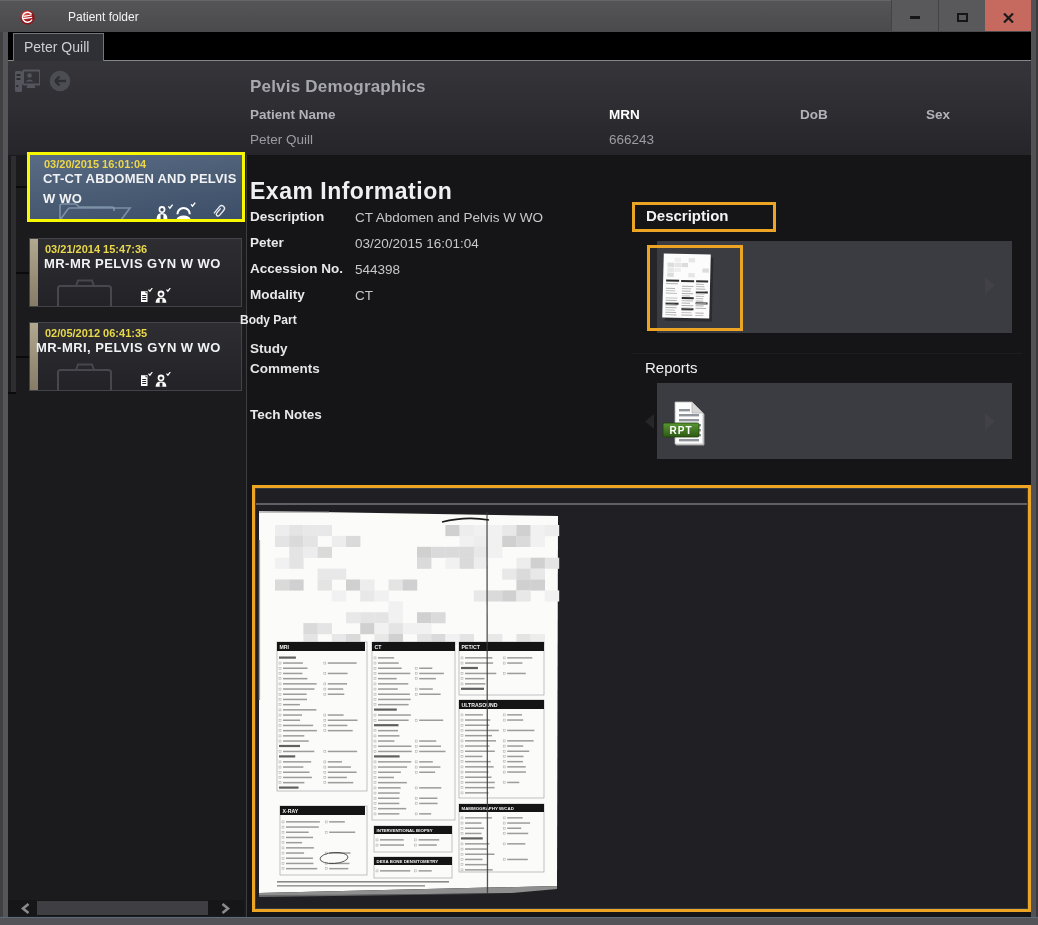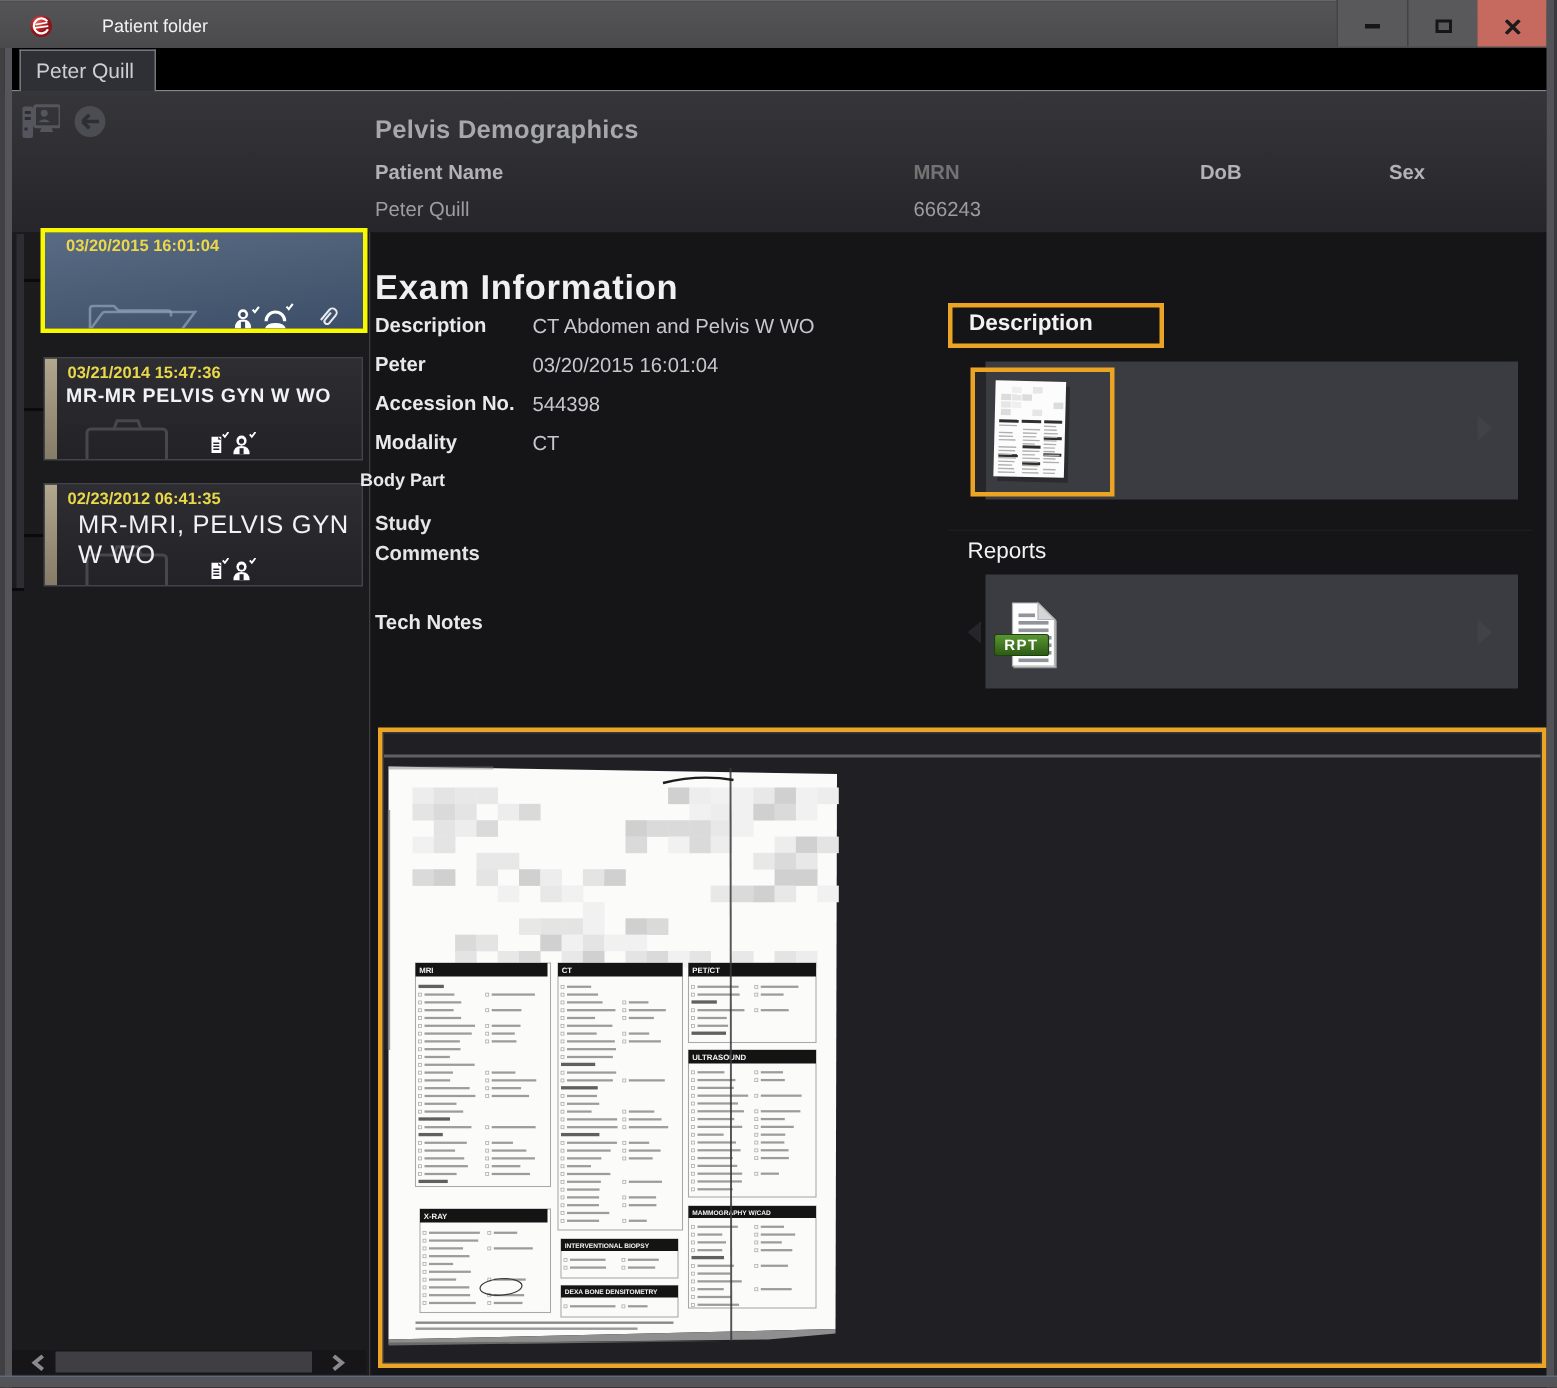--- a/index.html
+++ b/index.html
@@ -47,41 +47,42 @@
   <circle cx="15.5" cy="6.5" r="2.3" fill="#55555e"></circle>
   <path d="M11.5,12.5 Q15.5,8.5 19.5,12.5 Z" fill="#55555e"></path>
   <polygon points="14,15.5 20,15.5 21.5,19 12.5,19" fill="#55555e"></polygon>
 </svg>
 <svg class="abs" style="left:49px;top:70px" width="22" height="22" viewBox="0 0 22 22">
   <circle cx="11" cy="11" r="10.3" fill="#4c4c53"></circle>
   <path d="M6,11 L17,11 M6,11 L10.5,6.5 M6,11 L10.5,15.5" stroke="#2d2d33" stroke-width="2.4" fill="none"></path>
 </svg>
 <div class="abs" style="left:250px;top:77px;font-size:17px;font-weight:bold;color:#a7a7ae;letter-spacing:0.2px;">Pelvis Demographics</div>
 <div class="abs" style="left:250px;top:107px;font-size:13.5px;font-weight:bold;color:#b2b2b8;">Patient Name</div>
-<div class="abs" style="left:609px;top:107px;font-size:13.5px;font-weight:bold;color:#737373;">MRN</div>
+<div class="abs" style="left:609px;top:107px;font-size:13.5px;font-weight:bold;color:#ffffff;">MRN</div>
 <div class="abs" style="left:800px;top:107px;font-size:13.5px;font-weight:bold;color:#b2b2b8;">DoB</div>
 <div class="abs" style="left:926px;top:107px;font-size:13.5px;font-weight:bold;color:#b2b2b8;">Sex</div>
 <div class="abs" style="left:250px;top:132px;font-size:13.5px;color:#9c9ca2;">Peter Quill</div>
 <div class="abs" style="left:609px;top:132px;font-size:13.5px;color:#9c9ca2;">666243</div>
 
 <div class="abs" style="left:8px;top:155px;width:239px;height:762px;background:#1b1b1e;"></div>
 <div class="abs" style="left:246px;top:155px;width:1px;height:762px;background:#3c3c41;"></div>
 
 <div class="abs" style="left:11px;top:156px;width:5px;height:237px;background:#2e2e32;"></div>
 <div class="abs" style="left:16px;top:186px;width:13px;height:2px;background:#0a0a0a;"></div>
 <div class="abs" style="left:16px;top:272px;width:13px;height:2px;background:#0a0a0a;"></div>
 <div class="abs" style="left:16px;top:356px;width:13px;height:2px;background:#0a0a0a;"></div>
 <div class="abs" style="left:8px;top:392px;width:8px;height:2px;background:#0a0a0a;"></div>
 
 <div class="abs" style="left:27px;top:152px;width:218px;height:70px;background:linear-gradient(172deg,#596c85 0%,#4b5d75 50%,#3d4f68 100%);border:3px solid #f8f800;overflow:hidden;">
   <svg class="abs" style="left:24px;top:44px" width="84" height="22" viewBox="0 0 84 22">
     <path d="M6,21 L6,7 Q6,5 8,5 L22,5 L25,8 L58,8 Q60,8 60,10 L60,12" fill="none" stroke="#8ba0b6" stroke-width="1.7" opacity="0.75"></path>
     <path d="M6,21 L14,10 Q14.7,9 16,9 L76,9 L67,21" fill="none" stroke="#8ba0b6" stroke-width="1.7" opacity="0.75"></path>
   </svg>
   <div class="abs" style="left:14px;top:3px;font-size:11px;font-weight:bold;color:#ecd649;">03/20/2015 16:01:04</div>
+  <div class="abs" style="left:13px;top:14px;width:196px;font-size:13px;font-weight:bold;color:#f1f2f4;line-height:19.5px;letter-spacing:0.2px;">CT-CT ABDOMEN AND PELVIS W WO</div>
   <svg class="abs" style="left:125px;top:48px" width="20" height="17" viewBox="0 0 20 17">
     <circle cx="7" cy="6.5" r="3.4" fill="#fff"></circle>
     <path d="M1.6,16 Q1.6,10 7,10 Q12.4,10 12.4,16 Z" fill="#fff"></path>
     <rect x="5.6" y="11.5" width="2.8" height="4.5" fill="#3a4a60"></rect>
     <circle cx="7" cy="6.7" r="1.7" fill="#3a4a60"></circle>
     <path d="M13.4,3.4 l1.5,1.7 l2.7,-3.5" stroke="#fff" stroke-width="1.4" fill="none"></path>
   </svg>
   <svg class="abs" style="left:144px;top:46px" width="24" height="19" viewBox="0 0 24 19">
     <path d="M3.4,13.2 a6.2,6.2 0 1 1 12.4,0" fill="none" stroke="#fff" stroke-width="2.1"></path>
     <path d="M2.6,18 Q4,14.4 9.6,14.4 Q15.2,14.4 16.6,18 Z" fill="#fff"></path>
@@ -116,22 +117,22 @@
     <path d="M27.5,1.6 l1.4,1.6 l2.4,-3.2" stroke="#fff" stroke-width="1.2" fill="none"></path>
   </svg>
 </div>
 
 <div class="abs" style="left:29px;top:322px;width:213px;height:69px;background:linear-gradient(#2d2d32,#232327);border:1px solid #43434a;overflow:hidden;">
   <div class="abs" style="left:0;top:0;width:8px;height:69px;background:linear-gradient(#b2a88f,#847a66);"></div>
   <svg class="abs" style="left:26px;top:38px" width="58" height="31" viewBox="0 0 58 31">
     <rect x="2" y="9" width="53" height="34" rx="2.5" fill="none" stroke="#47474d" stroke-width="2"></rect>
     <path d="M20,9 L22,3.5 L36,3.5 L38,9" fill="none" stroke="#47474d" stroke-width="2"></path>
   </svg>
-  <div class="abs" style="left:15px;top:4px;font-size:11px;font-weight:bold;color:#e8d84a;">02/23/2012 06:41:35</div>
-  <div class="abs" style="left:22px;top:17px;font-size:17px;font-weight:normal;color:#f1f2f4;letter-spacing:0.45px;">MR-MRI, PELVIS GYN W WO</div>
+  <div class="abs" style="left:15px;top:4px;font-size:11px;font-weight:bold;color:#e8d84a;">02/05/2012 06:41:35</div>
+  <div class="abs" style="left:6px;top:17px;font-size:13px;font-weight:bold;color:#f1f2f4;letter-spacing:0.45px;">MR-MRI, PELVIS GYN W WO</div>
   <svg class="abs" style="left:109px;top:49px" width="36" height="16" viewBox="0 0 36 16">
     <path d="M2,3.2 L8.5,3.2 L8.5,14 L2,14 Z" fill="#fff"></path>
     <path d="M6.5,3.2 L8.5,5.2 L6.5,5.2 Z" fill="#28282c"></path>
     <rect x="3.2" y="7" width="4" height="1" fill="#28282c"></rect>
     <rect x="3.2" y="9" width="4" height="1" fill="#28282c"></rect>
     <rect x="3.2" y="11" width="4" height="1" fill="#28282c"></rect>
     <path d="M9.5,1.6 l1.4,1.6 l2.4,-3.2" stroke="#fff" stroke-width="1.2" fill="none"></path>
     <circle cx="22" cy="5.8" r="3.4" fill="#fff"></circle>
     <circle cx="22" cy="6.1" r="1.7" fill="#26262a"></circle>
     <path d="M16.6,14.8 Q16.6,9.4 22,9.4 Q27.4,9.4 27.4,14.8 Z" fill="#fff"></path>

